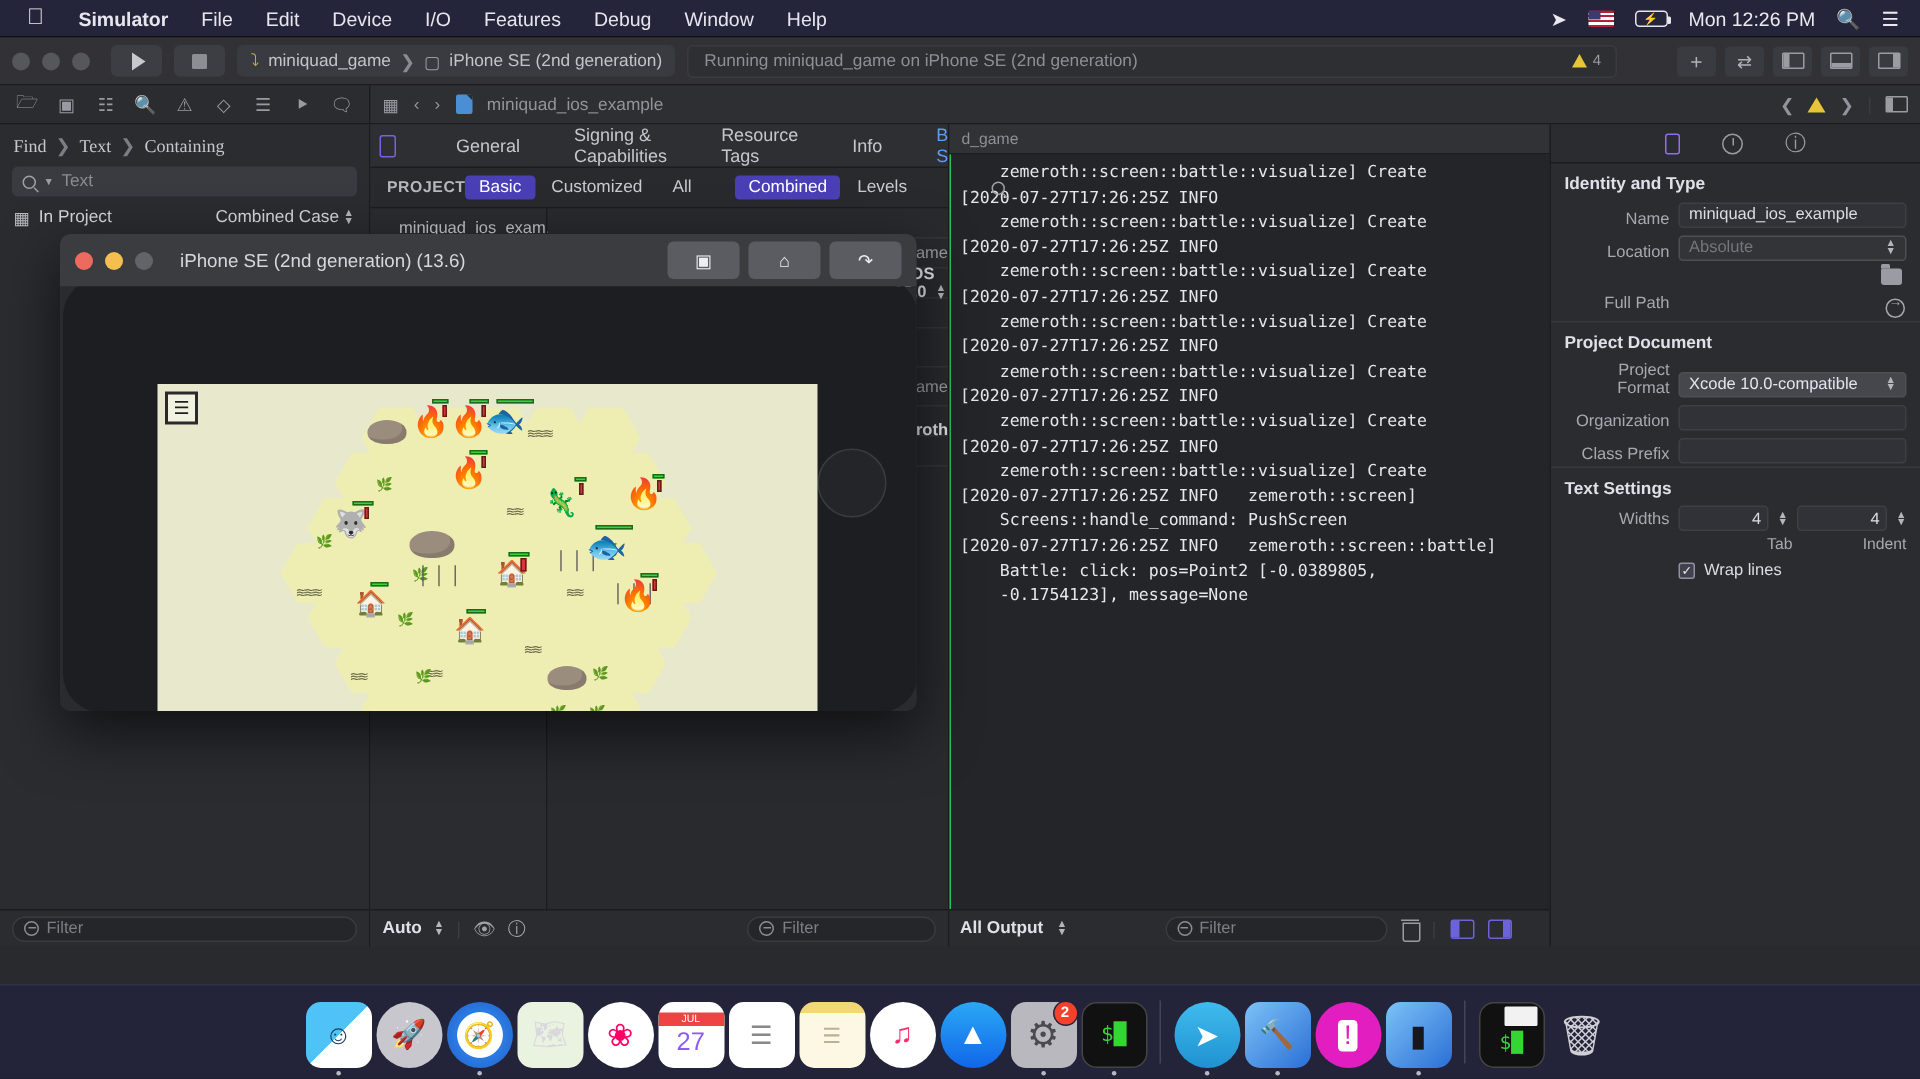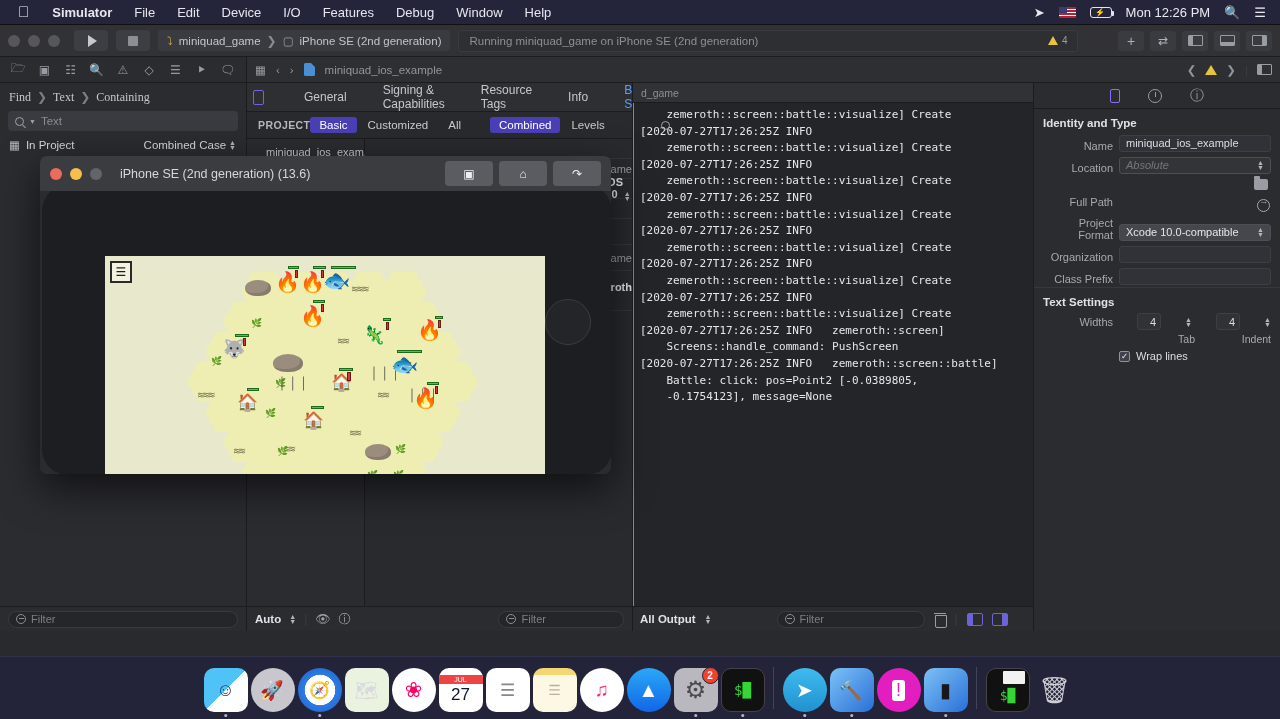--- a/index.html
+++ b/index.html
@@ -210,27 +210,27 @@
   .irow .k{width:70px;text-align:right;color:#a8a8b0;flex:none;}
   .ifield{
     flex:1;min-height:17px;background:#313237;border:1px solid #3e3f44;border-radius:3px;
     padding:1px 6px;color:#dcdce4;font-size:11px;display:flex;align-items:center;
   }
   .ipop{
     flex:1;min-height:17px;background:#46474d;border:1px solid #4e4f55;border-radius:3px;
     padding:1px 6px;color:#e4e4ec;font-size:11px;display:flex;align-items:center;
   }
   .ipop .st{margin-left:auto;}
-  .ipop.dim{color:#75757e;background:#333438;font-style:italic;}
+  .ipop.dim{color:#75757e;background:#333438;}
   .pathtext{flex:1;color:#dcdce4;font-size:11px;line-height:14.5px;word-break:break-all;}
   .folder-ic{width:14px;height:11px;background:#9b9ba3;border-radius:1px 2px 2px 2px;position:relative;}
   .folder-ic::before{content:"";position:absolute;left:0;top:-3px;width:6px;height:3px;background:#9b9ba3;border-radius:1px 1px 0 0;}
   .arrow-ic{width:13px;height:13px;border:1.3px solid #a6a6ae;border-radius:50%;position:relative;}
   .arrow-ic::after{content:"→";position:absolute;left:1.2px;top:-3.2px;font-size:9px;color:#a6a6ae;}
-  .widthrow{display:flex;align-items:center;padding:2px 9px;gap:24px;font-size:11px;}
+  .widthrow{display:flex;align-items:center;padding:2px 9px;gap:6px;font-size:11px;}
   .numfield{
     flex:1;height:17px;background:#313237;border:1px solid #3e3f44;border-radius:3px;
     display:flex;align-items:center;justify-content:flex-end;padding:0 4px;color:#dcdce4;font-size:11px;
   }
   .sublabels{display:flex;font-size:10.5px;color:#a8a8b0;padding:1px 9px 0 85px;}
   .sublabels span{flex:1;text-align:right;}
   .checkrow{display:flex;align-items:center;gap:6px;padding:5px 9px 5px 85px;font-size:11px;color:#dcdce4;}
   .cbox{width:11px;height:11px;border:1px solid #8f90a8;border-radius:2px;background:#40414a;color:#e8e8f0;font-size:8.5px;display:flex;align-items:center;justify-content:center;}
 
   
@@ -594,20 +594,21 @@
       <div class="irow" style="justify-content:flex-end;padding-right:12px;">
         <span class="folder-ic"></span>
       </div>
       <div class="irow" style="align-items:flex-start;">
         <span class="k" style="padding-top:1px;">Full Path</span>
       </div>
       <div class="irow" style="justify-content:flex-end;padding-right:10px;margin-top:-14px;">
         <span class="arrow-ic"></span>
       </div>
 
+      <div class="insp-section">Project Document</div>
       <div class="irow">
         <span class="k">Project Format</span>
         <span class="ipop">
           <span>Xcode 10.0-compatible</span>
           <span class="st stepper">
               <span>▲</span>
               <span>▼</span>
             </span>
         </span>
       </div>
@@ -812,21 +813,21 @@
       </div>
   </div>
   <div class="dock-item">
     <div class="dicon round" style="background:#ffffff;">
         <span style="font-size:21px;color:#f06;">❀</span>
       </div>
   </div>
   <div class="dock-item">
     <div class="dicon" style="background:#fff;flex-direction:column;">
       <div style="background:#e44; color:#fff; font-size:7px; width:100%; text-align:center; line-height:9px;">JUL</div>
-      <div style="color:#0f172a;font-size:17px;line-height:22px;">27</div>
+      <div style="color:#8b5cf6;font-size:17px;line-height:22px;">27</div>
     </div>
   </div>
   <div class="dock-item">
     <div class="dicon" style="background:#fff;">
         <span style="font-size:17px;color:#888;">☰</span>
       </div>
   </div>
   <div class="dock-item">
     <div class="dicon" style="background:linear-gradient(#f3d775 0 16%,#fdf8e3 16% 100%);">
       <span style="font-size:14px;color:#b9b297;">☰</span>

